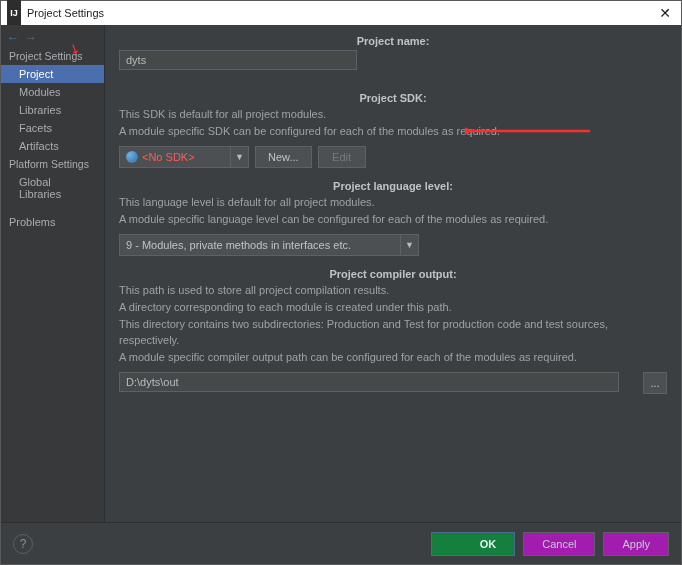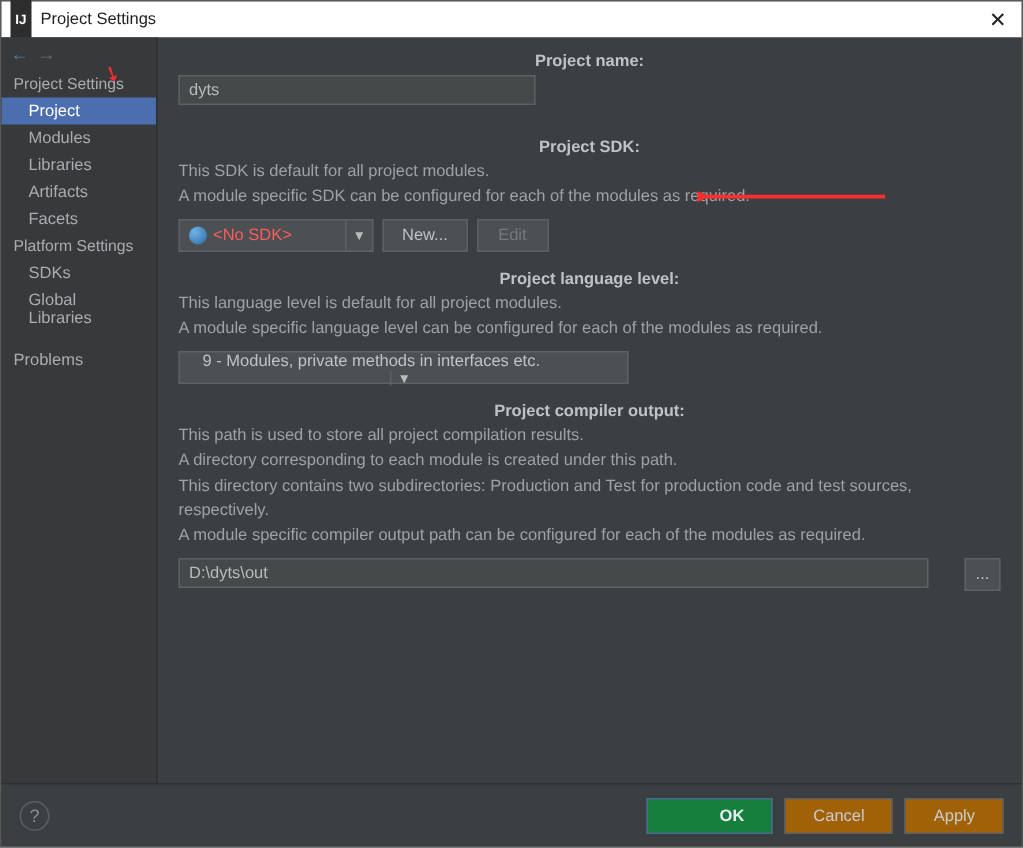--- a/index.html
+++ b/index.html
@@ -23,29 +23,29 @@
   .name-input { width: 238px; margin-bottom: 12px; }
   .row-sdk { display: flex; align-items: center; gap: 6px; margin: 6px 0 12px 0; }
   .combo { display:flex; align-items:center; height: 22px; background:#4c5052; border:1px solid #5e6163; }
   .combo-main { display:flex;align-items:center;gap:4px; padding:0 6px; width:110px; color:#ff5c5c; font-size:11px;}
   .combo-main .globe { width:12px;height:12px;border-radius:50%;background:radial-gradient(circle at 30% 30%,#6db4e8,#2f6a9e); flex:0 0 auto;}
   .combo-arrow { width:18px;border-left:1px solid #5e6163;height:100%;display:flex;align-items:center;justify-content:center;color:#bbb;font-size:9px;}
   .btn { height:22px; padding:0 12px; background:#4c5052; border:1px solid #5e6163; color:#bfc3c6; font-size:11px; cursor:pointer; display:inline-flex;align-items:center;justify-content:center;min-width:48px;}
   .btn.disabled { color:#777a7c; }
   .annot-arrow2 { position:absolute; left:360px; top:96px; pointer-events:none;}
   .langlevel { margin-bottom:12px; }
-  .langcombo { width:300px;flex-direction:column; }
+  .langcombo { width:300px; }
   .langcombo .combo-main { color:#bfc3c6; width:280px;}
   .output-input { width:500px; }
   .row-output { display:flex; gap:24px; margin-top:6px;}
   .browse-btn { width:24px;height:22px;background:#4c5052;border:1px solid #5e6163;color:#bfc3c6;font-size:11px;display:flex;align-items:center;justify-content:center;cursor:pointer;}
   .footer { height: 42px; background:#3c3f41; border-top:1px solid #2d2f30; display:flex; align-items:center; padding:0 12px; }
   .help { width:20px;height:20px;border-radius:50%;border:1px solid #5b5f61;color:#8b8f91;display:flex;align-items:center;justify-content:center;font-size:12px;cursor:pointer;}
   .footer-btns { margin-left:auto; display:flex; gap:8px;}
-  .fbtn { height:24px;padding:0 18px;background:#a16207;border:1px solid #5e6163;color:#c8cccf;font-size:11px;cursor:pointer;min-width:60px;}
+  .fbtn { height:24px;padding:0 18px;background:#a21caf;border:1px solid #5e6163;color:#c8cccf;font-size:11px;cursor:pointer;min-width:60px;}
   .fbtn.primary { background:#15803d;border:1px solid #4a6a94;color:#e8edf2;font-weight:bold;padding-left:48px;}
   section { margin-bottom: 10px; }
 </style>
 </head>
 <body>
 
 <div class="dialog">
   <div class="titlebar">
     <div class="icon">IJ</div>
     <span>Project Settings</span>
@@ -58,24 +58,23 @@
         <span class="tb-icon">←</span>
         <span class="tb-icon" style="color:#6b6f71;">→</span>
       </div>
       <div class="group-header">
         <span>Project Settings</span>
         <span class="annot-arrow1">➘</span>
       </div>
       <div class="side-item selected">Project</div>
       <div class="side-item">Modules</div>
       <div class="side-item">Libraries</div>
+      <div class="side-item">Facets</div>
       <div class="side-item">Artifacts</div>
-      <div class="side-item">Facets</div>
       <div class="group-header">Platform Settings</div>
-      <div class="side-item">SDKs</div>
       <div class="side-item">Global Libraries</div>
       <div style="height:10px"></div>
       <div class="side-item" style="padding-left:8px;">Problems</div>
     </div>
 
     <div class="content">
       <section>
         <span class="label-bold">Project name:</span>
         <input class="input name-input" value="dyts" style="">
       </section>

